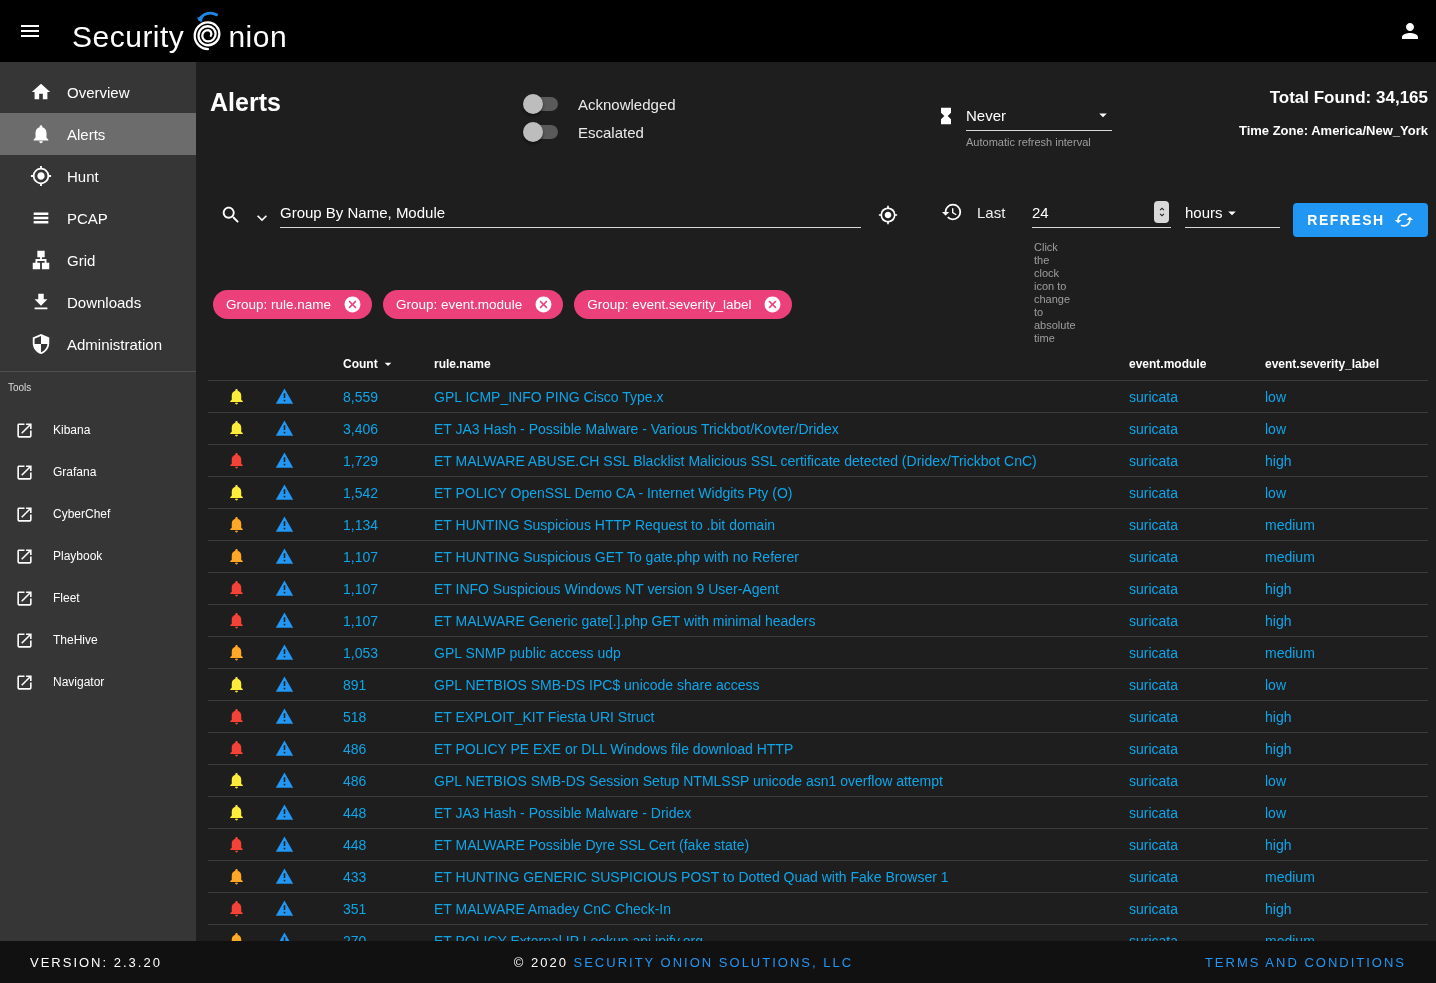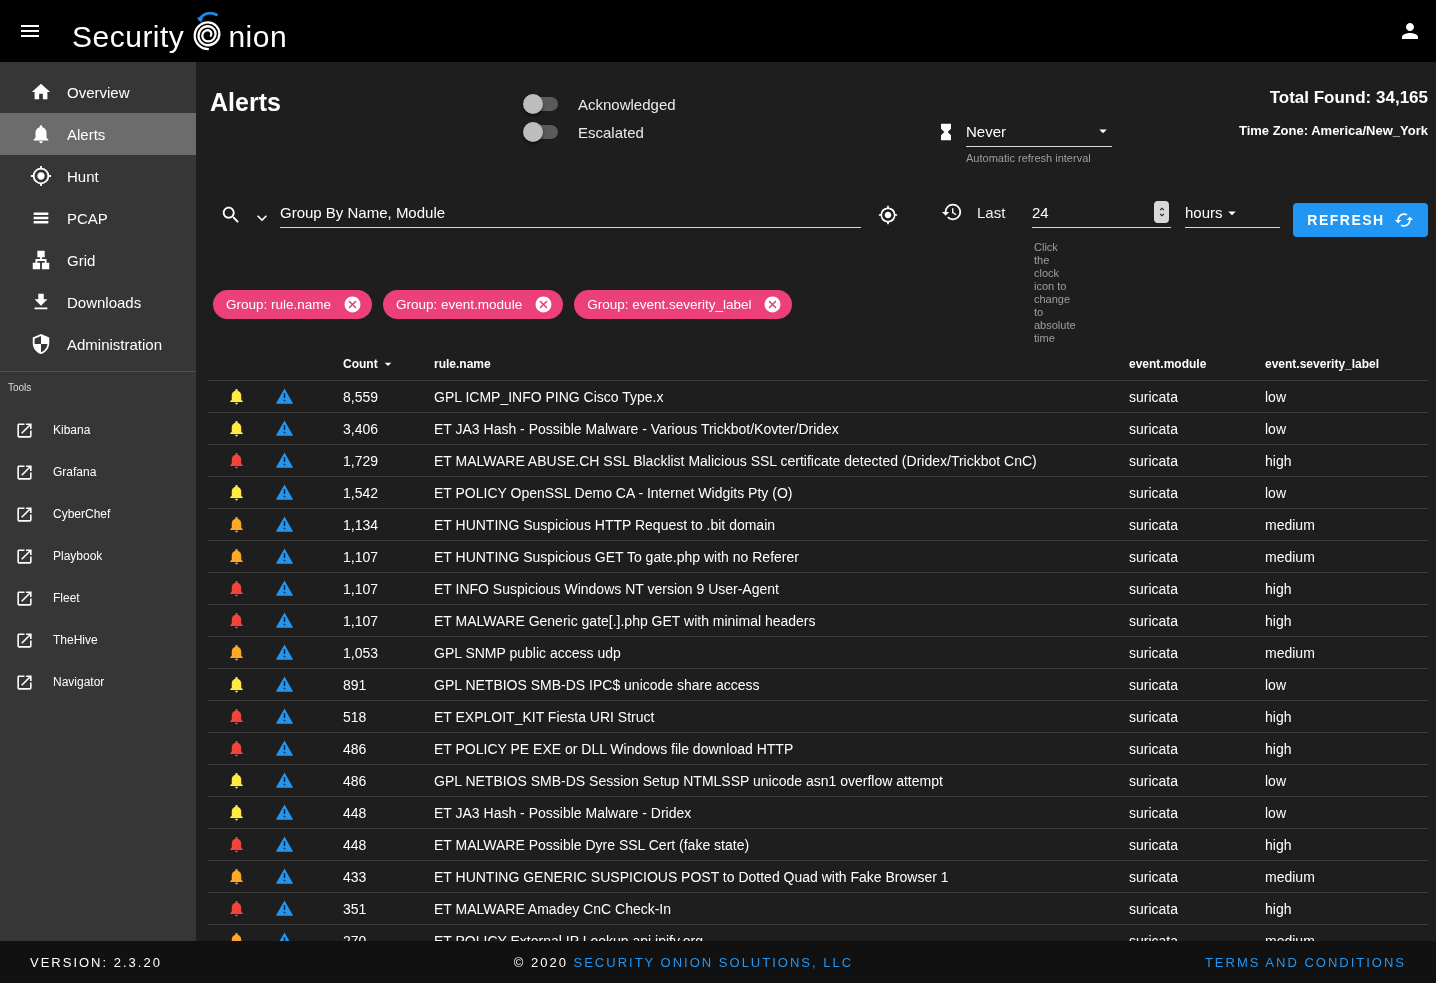--- a/index.html
+++ b/index.html
@@ -26,21 +26,21 @@
 
   
   .toggles { position:absolute; left:327px; top:28px; }
   .toggle-row { display:flex; align-items:center; gap:18px; height:28px; }
   .switch { position:relative; width:37px; height:14px; cursor:pointer; flex:none; }
   .switch .track { position:absolute; left:2px; top:0; width:33px; height:14px; border-radius:7px; background:#5a5a5a; }
   .switch .thumb { position:absolute; left:0; top:-3px; width:20px; height:20px; border-radius:50%; background:#bdbdbd; box-shadow:0 2px 3px rgba(0,0,0,.5); }
   .toggle-label { font-size:15px; color:#eaeaea; }
 
   
-  .interval { position:absolute; left:740px; top:44px; display:flex; gap:10px;margin-top:16px; }
+  .interval { position:absolute; left:740px; top:44px; display:flex; gap:10px; }
   .interval .fld { width:146px; }
   .interval .sel { display:flex; align-items:center; justify-content:space-between; border-bottom:1px solid #d9d9d9; padding-bottom:6px; font-size:15px; cursor:pointer; }
   .hint { font-size:11px; color:#9e9e9e; margin-top:5px; line-height:13px; }
 
   .totals { position:absolute; right:8px; top:26px; text-align:right; }
   .total-found { font-size:17px; font-weight:700; }
   .time-zone { font-size:13px; font-weight:700; margin-top:15px; }
 
   
   .srow { position:absolute; left:0; top:0; }
@@ -60,21 +60,21 @@
   
   .chips { position:absolute; left:17px; top:228px; display:flex; gap:11px; }
   .chip { height:29px; border-radius:15px; background:var(--chip-pink); display:flex; align-items:center; padding:0 10px 0 13px; gap:12px; font-size:13.5px; color:#fff; cursor:pointer; }
   .chip svg { cursor:pointer; }
 
   
   .table { position:absolute; left:12px; top:286px; width:1220px; }
   .thead, .trow { display:grid; grid-template-columns:56px 40px 130px 695px 136px 1fr; align-items:center; }
   .thead { height:32px; font-size:12px; font-weight:700; color:#fff; }
   .th-count { padding-left:39px; display:flex; align-items:center; gap:2px; }
-  .trow { height:32px; border-top:1px solid #3c3c3c; font-size:14px; color:#ffffff; }
+  .trow { height:32px; border-top:1px solid #3c3c3c; font-size:14px; color:#0ea5e9; }
   .cell-icon { display:flex; justify-content:center; cursor:pointer; }
   .cell-count { padding-left:39px; }
   .cell-rule, .cell-module, .cell-sev { cursor:pointer; }
 
   
   .footer { height:42px; background:#111; display:flex; align-items:center; padding:0 30px; font-size:13px; letter-spacing:2px; }
   .f-left { flex:none; color:#fff; }
   .f-center { flex:1; text-align:center; color:#fff; }
   .f-center a, .f-right a { color:var(--accent-blue); text-decoration:none; cursor:pointer; }
   .f-right { flex:none; }

